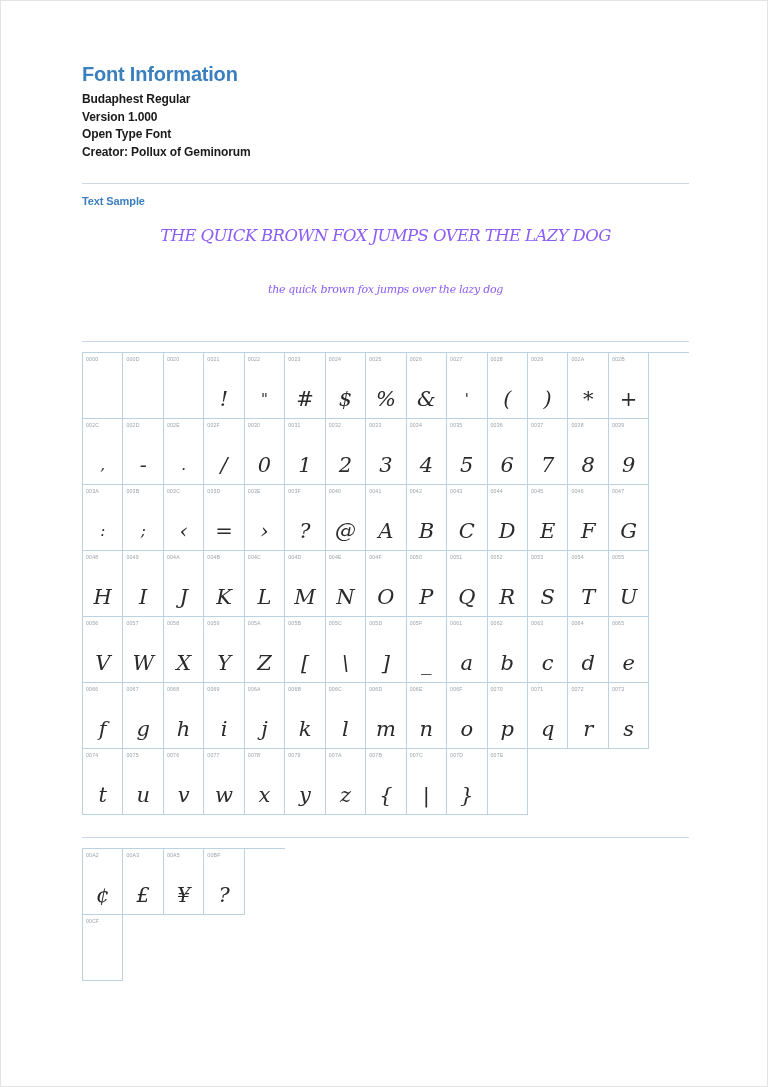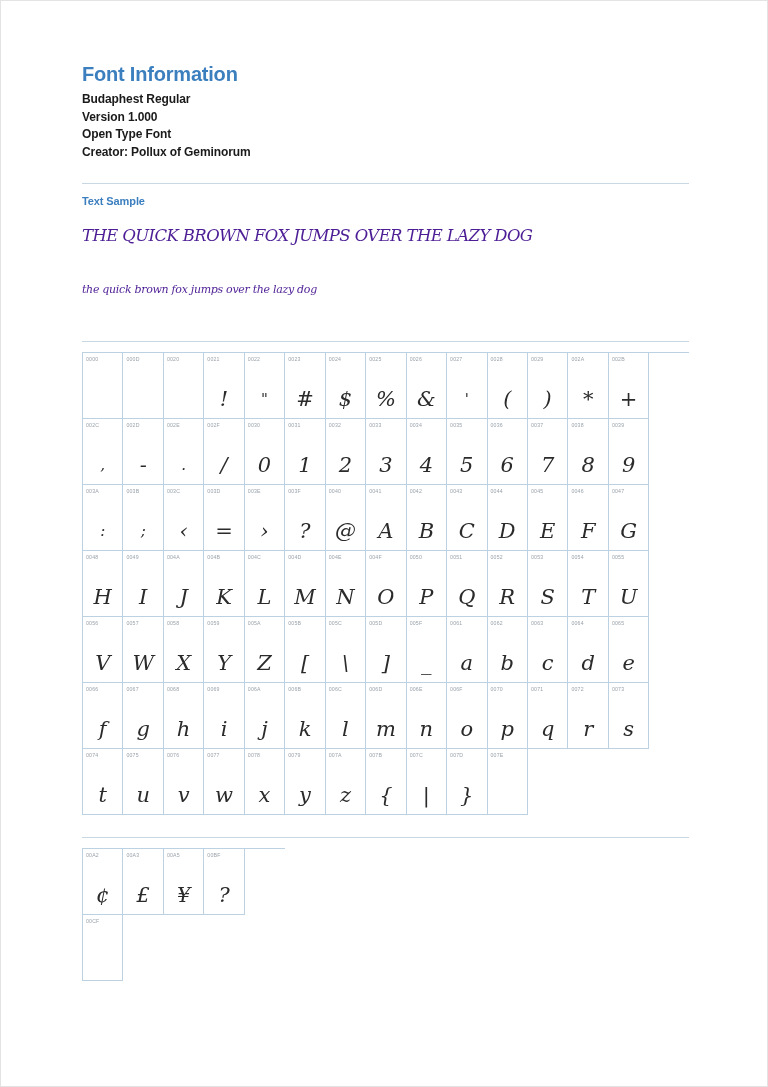--- a/index.html
+++ b/index.html
@@ -66,22 +66,22 @@
     margin: 0;
     letter-spacing: -0.1px;
   }
 
   
   .samples {
     padding-top: 16px;
     padding-bottom: 20px;
   }
   .sample {
-    text-align: left;
-    color: #4c1d95;
+    text-align: center;
+    color: #8b5cf6;
     font-family: "DejaVu Serif", serif;
     font-style: italic;
     font-weight: 300;
   }
   .sample-upper {
     font-size: 16.5px;
     letter-spacing: -0.6px;
     line-height: 22px;
   }
   .sample-lower {

